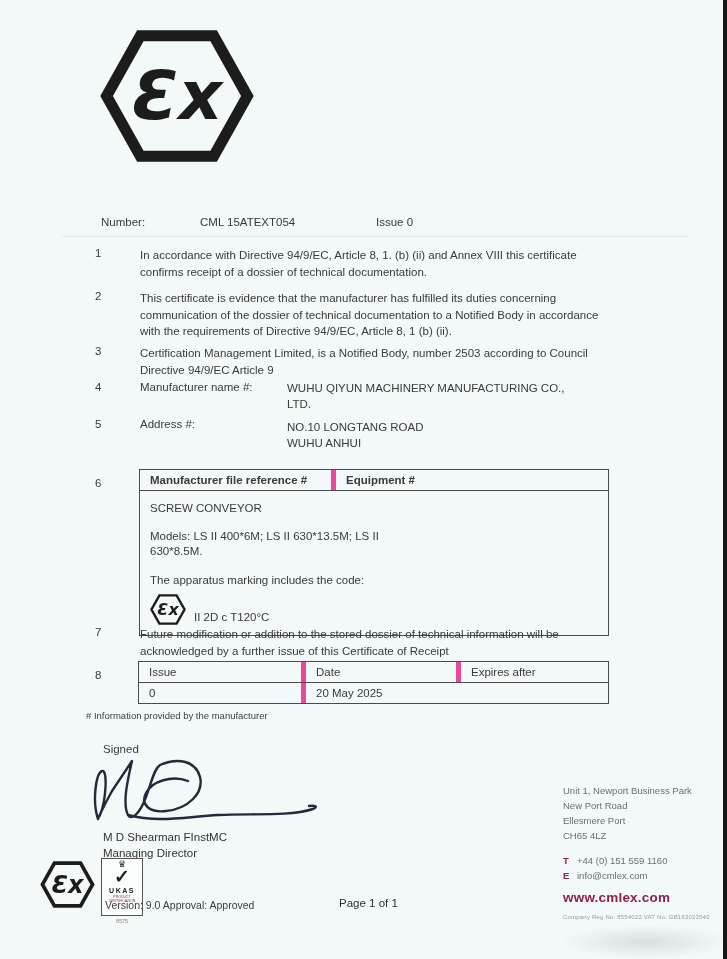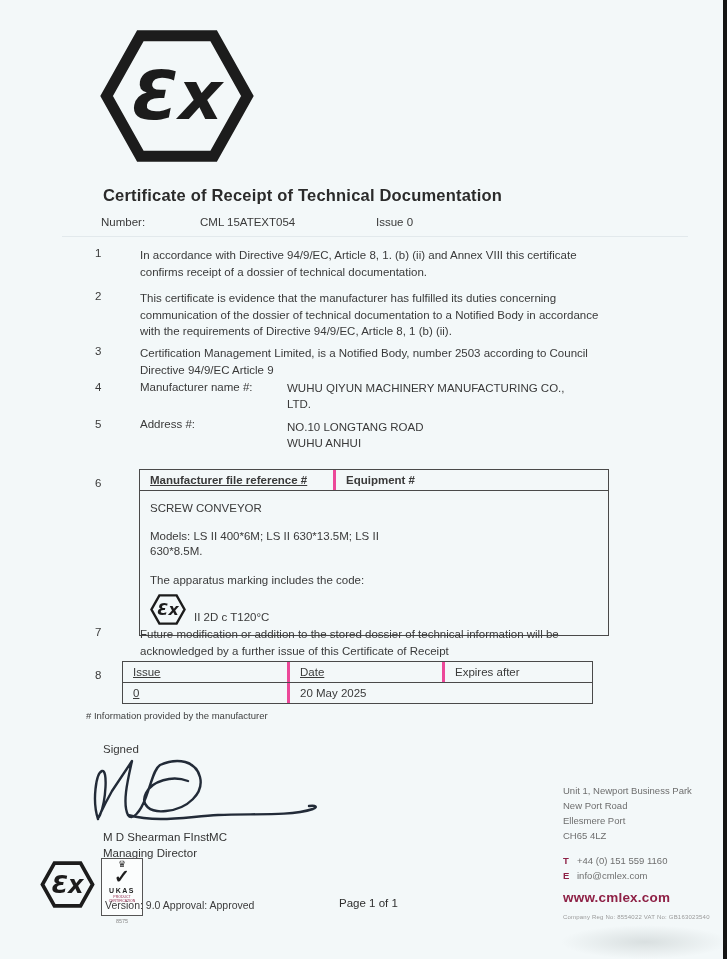--- a/index.html
+++ b/index.html
@@ -22,21 +22,21 @@
   .clause{position:absolute;left:95px;width:520px;display:flex;}
   .clause-num{width:45px;flex:none;font-size:11.5px;color:#3a3a3a;}
   .clause-text{width:473px;font-size:11.5px;line-height:16.5px;}
   .inline-label{font-size:11.5px;}
   .inline-value{position:absolute;font-size:11.5px;line-height:15.5px;}
 
   .tbl{position:absolute;border:1px solid #4a4a4a;background:transparent;}
   .tbl-row{display:flex;}
   .cell{box-sizing:border-box;font-size:11.5px;padding:4px 10px;}
   .hdr{font-weight:bold;}
-  .b-r{border-right:3px solid #ec4899;text-decoration:underline;}
+  .b-r{border-right:5px solid #ec4899;}
   .b-b{border-bottom:1px solid #4a4a4a;}
 
   .eq-para{margin:0;font-size:11.5px;line-height:15.5px;}
   .marking-row{display:flex;align-items:flex-end;margin-top:6px;}
   .marking-code{font-size:11.5px;margin-left:8px;padding-bottom:2px;}
 
   .footnote{font-size:9.5px;color:#3f3f3f;}
   .sig-name{font-size:11.5px;line-height:16px;color:#333;}
 
   .ukas-box{box-sizing:border-box;width:42px;height:58px;border:1px solid #555;background:#fbfdfd;
@@ -69,21 +69,20 @@
   <div class="bottom-mottle"></div>
 
   <div class="abs" style="left:98px;top:30px;">
     <svg width="158" height="132" viewBox="0 0 104 90">
       <polygon points="27,4 77,4 100,45 77,86 27,86 4,45" fill="none" stroke="#1c1c1c" stroke-width="7.5"></polygon>
       <text x="52" y="61" text-anchor="middle" font-family="DejaVu Sans, sans-serif" font-style="italic" font-weight="600" font-size="46" fill="#1c1c1c">Ɛx</text>
     </svg>
   </div>
 
 
-  <div class="abs title" style="left:103px;top:186px;">Certificate of Receipt of Technical Documentation</div>
 
   <div class="abs body-txt" style="left:101px;top:214px;">Number:</div>
   <div class="abs body-txt" style="left:200px;top:214px;">CML 15ATEXT054</div>
   <div class="abs body-txt" style="left:376px;top:214px;">Issue 0</div>
   <div class="numrow-line"></div>
 
   <div class="clause" style="top:247px;">
     <div class="clause-num">1</div>
     <div class="clause-text">In accordance with Directive 94/9/EC, Article 8, 1. (b) (ii) and Annex VIII this certificate confirms receipt of a dossier of technical documentation.</div>
   </div>
@@ -134,21 +133,21 @@
       </div>
     </div>
   </div>
 
   <div class="clause" style="top:626px;">
     <div class="clause-num">7</div>
     <div class="clause-text">Future modification or addition to the stored dossier of technical information will be acknowledged by a further issue of this Certificate of Receipt</div>
   </div>
 
   <div class="abs body-txt" style="left:95px;top:667px;">8</div>
-  <div class="tbl" style="left:122px;top:661px;width:469px;">
+  <div class="tbl" style="left:138px;top:661px;width:469px;">
     <div class="tbl-row b-b">
       <div class="cell b-r" style="width:167px;">Issue</div>
       <div class="cell b-r" style="width:155px;">Date</div>
       <div class="cell" style="width:147px;">Expires after</div>
     </div>
     <div class="tbl-row">
       <div class="cell b-r" style="width:167px;">0</div>
       <div class="cell" style="width:147px;">20 May 2025</div>
     </div>
   </div>

